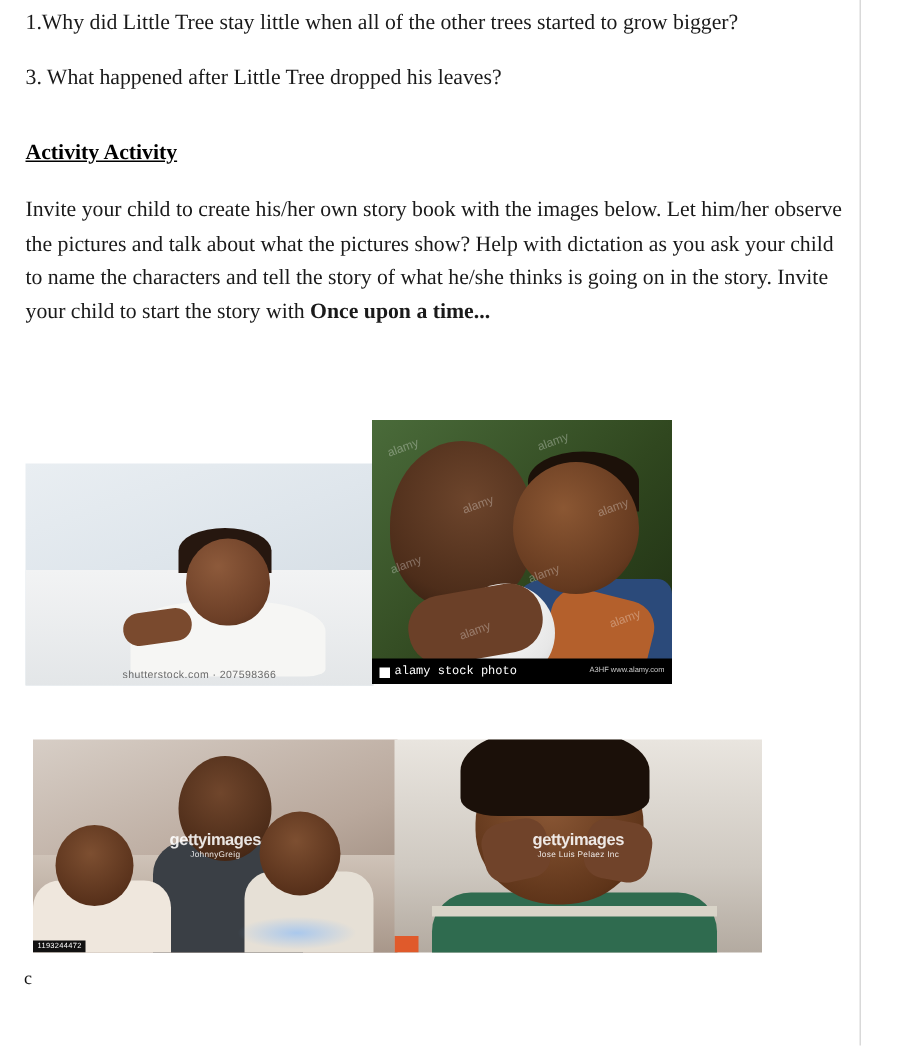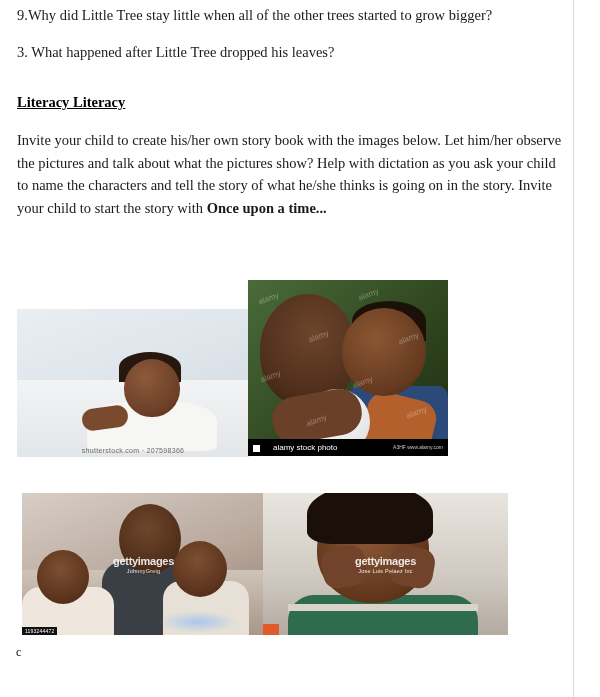--- a/index.html
+++ b/index.html
@@ -160,23 +160,23 @@
     transform: rotate(-10deg);
   }
   #img-mother-kiss .bar {
     position: absolute; left: 0; bottom: 0; width: 100%; height: 17px;
     background: #000000;
     display: flex; align-items: center; justify-content: space-between;
     padding: 0 5px;
     box-sizing: border-box;
   }
   #img-mother-kiss .bar .lbl {
-    font-family: Liberation Sans, sans-serif;
+    font-family: Liberation Mono, monospace;
     font-size: 8px; color: #ffffff;
-    display: flex; align-items: flex-end; gap: 13px;
+    display: flex; align-items: flex-end; gap: 3px;
   }
   #img-mother-kiss .bar .sq {
     display: inline-block; width: 7px; height: 7px; background: #ffffff;
   }
   #img-mother-kiss .bar .code {
     font-family: "Liberation Sans", sans-serif;
     font-size: 5px; color: #c9c9c9; text-align: right; line-height: 1.15;
   }
   .tile-wm {
     position: absolute; inset: 0;
@@ -315,24 +315,24 @@
   }
 </style>
 </head>
 <body>
 
 <div class="page">
 
   <div class="right-rule"></div>
 
   <div class="content">
-    <p class="q-line">9.Why did Little Tree stay little when all of the other trees started to grow bigger?</p>
+    <p class="q-line">1.Why did Little Tree stay little when all of the other trees started to grow bigger?</p>
     <p class="q-line">3. What happened after Little Tree dropped his leaves?</p>
 
-    <p class="section-title">Literacy Literacy</p>
+    <p class="section-title">Activity Activity</p>
 
     <p class="body-para"><span>Invite your child to create his/her own story book with the images below. Let him/her observe the pictures and talk about what the pictures show? Help with dictation as you ask your child to name the characters and tell the story of what he/she thinks is going on in the story. Invite your child to start the story with </span><b>Once upon a time...</b></p>
   </div>
 
   <div class="images">
 
     <div class="img" id="img-baby-bed">
       <div class="bed-sheet"></div>
       <div class="body"></div>
       <div class="arm"></div>

